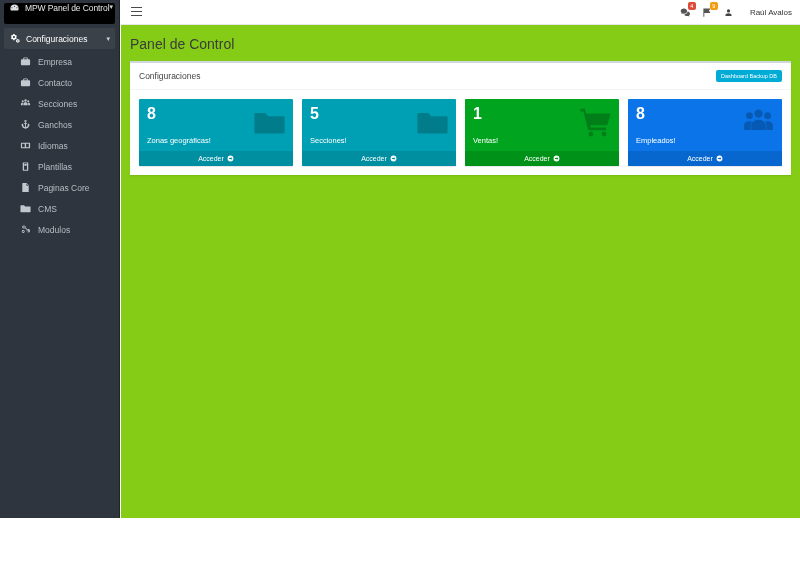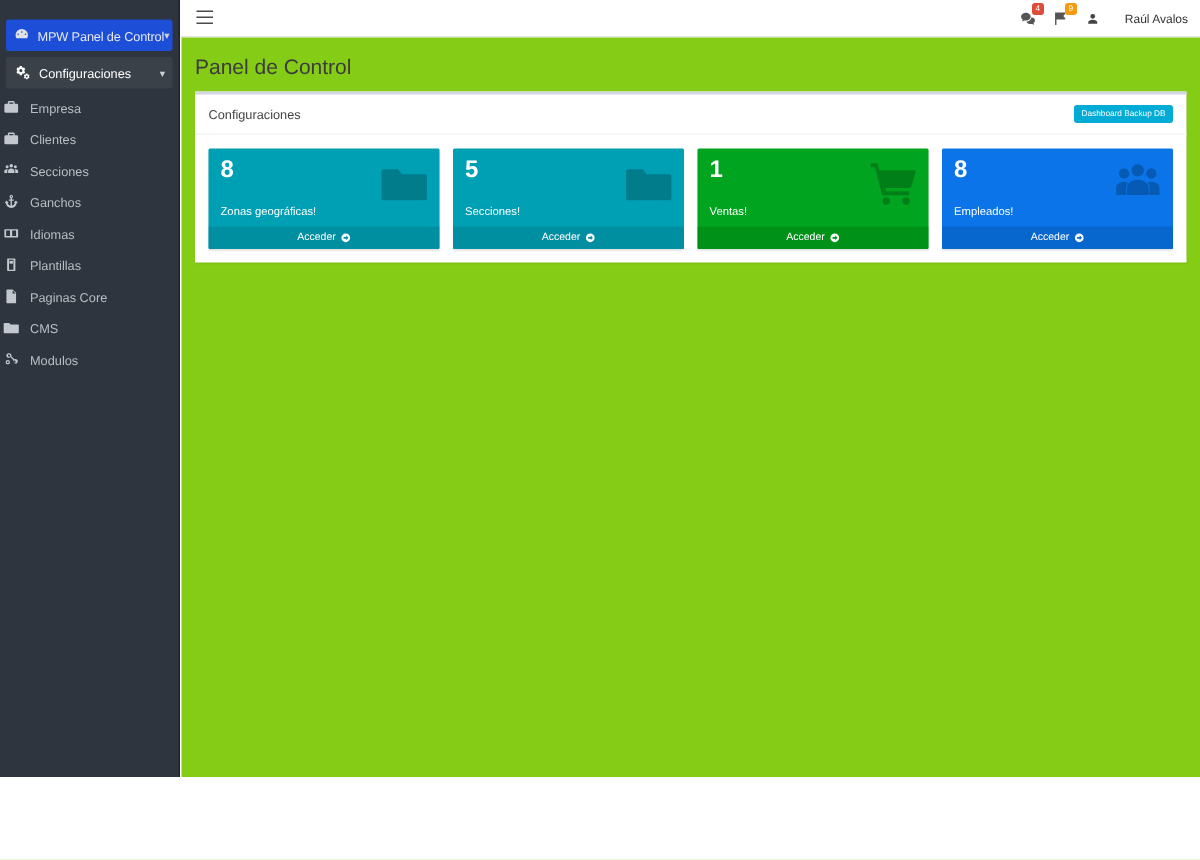--- a/index.html
+++ b/index.html
@@ -18,24 +18,24 @@
   
   #sidebar {
     position: absolute; left: 0; top: 0;
     width: 120px; height: 518px;
     background: #2f353e;
     border-right: 1px solid #1f242b;
     overflow: hidden;
   }
   .brand {
     height: 21px;
-    margin: 13px 4px 0 4px;
-    background: #1d4ed8;
+    margin: 3px 4px 0 4px;
+    background: #000000;
     border-radius: 2px;
-    display: flex; align-items: center;
+    display: flex; align-items: flex-start;
     padding: 0 5px;
     cursor: pointer;
   }
   .brand .b-label {
     color: #e6e8ea;
     font-size: 8.5px;
     margin-left: 5px;
     white-space: nowrap;
     letter-spacing: -0.1px;
   }
@@ -51,21 +51,21 @@
     cursor: pointer;
   }
   .sb-active .s-label {
     color: #ffffff; font-size: 8.5px; margin-left: 6px; white-space: nowrap;
   }
   .sb-active .s-caret { margin-left: auto; color: #cfd3d7; font-size: 7px; }
 
   .sb-item {
     height: 21px;
     display: flex; align-items: center;
-    padding-left: 2px;
+    padding-left: 20px;
     cursor: pointer;
   }
   .sb-item .i-label {
     color: #b9bec4; font-size: 8.5px; margin-left: 7px; white-space: nowrap;
   }
   .sb-ico { width: 11px; height: 11px; display:inline-flex; align-items:center; justify-content:center; flex: 0 0 11px;}
   .sb-ico svg { width: 11px; height: 11px; display:block; }
 
   
   #topnav {
@@ -212,21 +212,21 @@
       </span>
       <span class="i-label">Empresa</span>
     </div>
 
     <div class="sb-item">
       <span class="sb-ico">
         <svg viewBox="0 0 24 24">
             <path fill="#c3c8ce" d="M9 3h6a2 2 0 0 1 2 2v2h3a2 2 0 0 1 2 2v9a2 2 0 0 1-2 2H4a2 2 0 0 1-2-2V9a2 2 0 0 1 2-2h3V5a2 2 0 0 1 2-2zm0 2v2h6V5z"></path>
           </svg>
       </span>
-      <span class="i-label">Clientes</span>
+      <span class="i-label">Contacto</span>
     </div>
 
     <div class="sb-item">
       <span class="sb-ico">
         <svg viewBox="0 0 24 24">
             <path fill="#c3c8ce" d="M12 8a2.6 2.6 0 1 0 0-5.2A2.6 2.6 0 0 0 12 8zm-6 1.2a2.2 2.2 0 1 0 0-4.4 2.2 2.2 0 0 0 0 4.4zm12 0a2.2 2.2 0 1 0 0-4.4 2.2 2.2 0 0 0 0 4.4zM12 9.5c-2.6 0-4.6 1.5-4.6 3.3V16h9.2v-3.2c0-1.8-2-3.3-4.6-3.3zM5.4 10.4C3.4 10.4 2 11.6 2 13v3h4.2v-3.2c0-.8.3-1.6.9-2.2a5.5 5.5 0 0 0-1.7-.2zm13.2 0c-.6 0-1.2.1-1.7.2.6.6.9 1.4.9 2.2V16H22v-3c0-1.4-1.4-2.6-3.4-2.6z"></path>
           </svg>
       </span>
       <span class="i-label">Secciones</span>
     </div>

